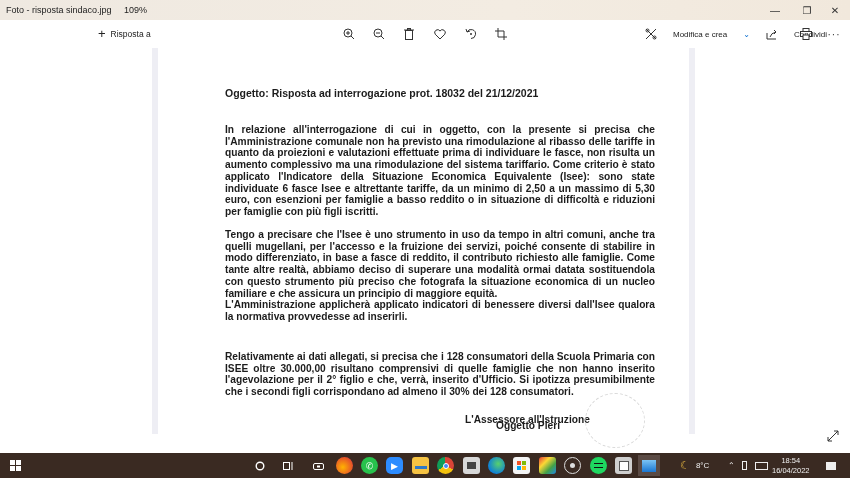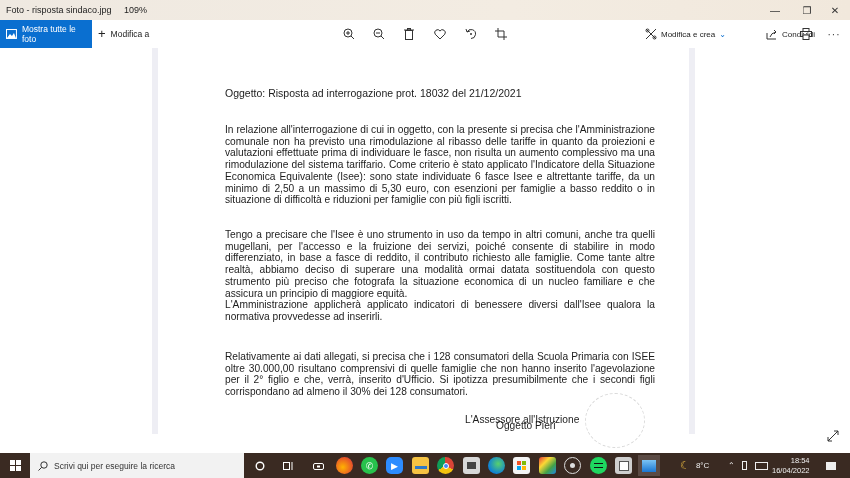--- a/index.html
+++ b/index.html
@@ -5,35 +5,35 @@
   * { box-sizing: border-box; margin: 0; padding: 0; }
   html, body { width: 850px; height: 478px; overflow: hidden; background: #fff; font-family: "Liberation Sans", sans-serif; }
   .titlebar { position: absolute; left: 0; top: 0; width: 850px; height: 20px; background: linear-gradient(90deg, #efe9e1 0%, #f3ece2 60%, #f1e8dc 100%); font-size: 9px; color: #222; }
   .titlebar .title { position: absolute; left: 6px; top: 5px; white-space: nowrap; }
   .titlebar .zoom { margin-left: 10px; }
   .winctl { position: absolute; top: 0; height: 20px; width: 30px; display: flex; align-items: center; justify-content: center; font-size: 10px; color: #333; }
   .toolbar { position: absolute; left: 0; top: 20px; width: 850px; height: 28px; background: #fff; }
   .btn-show-all { position: absolute; left: 0; top: 0; height: 28px; width: 92px; background: #0a6fd0; color: #fff; font-size: 8.5px; display: flex; align-items: center; padding-left: 6px; gap: 5px; }
   .btn-add { position: absolute; left: 98px; top: 0; height: 28px; display: flex; align-items: center; gap: 5px; font-size: 8.5px; color: #222; }
   .tool-icon { position: absolute; top: 6px; width: 16px; height: 16px; display: flex; align-items: center; justify-content: center; color: #333; }
-  .right-tools { position: absolute; top: 0; height: 28px; display: flex; align-items: center; font-size: 8px; color: #222; gap: 4px; }
-  .viewer { position: absolute; left: 0; top: 48px; width: 850px; height: 402px; background: #fff; }
+  .right-tools { position: absolute; top: 0; height: 28px; display: flex; align-items: center; font-size: 8px; color: #222; gap: 16px; }
+  .viewer { position: absolute; left: 0; top: 48px; width: 850px; height: 402px; background: #fff; font-weight: bold; }
   .page-edge { position: absolute; top: 0; width: 6px; height: 386px; background: #eeeef4; }
   .doc { position: absolute; left: 225px; top: 0; width: 430px; color: #1c1c1c; font-size: 10.2px; line-height: 11.7px; }
   .doc .subject { position: absolute; left: 0; top: 40px; white-space: nowrap; font-size: 10.5px; }
   .doc .para { position: absolute; left: 0; width: 430px; text-align: justify; }
   .sig { position: absolute; font-size: 10.2px; color: #1c1c1c; white-space: nowrap; }
   .stamp { position: absolute; left: 585px; top: 345px; width: 60px; height: 55px; border: 1px dashed #cfcfcf; border-radius: 50%; opacity: 0.8; }
   .expand { position: absolute; left: 826px; top: 429px; width: 14px; height: 14px; color: #333; }
   .taskbar { position: absolute; left: 0; top: 453px; width: 850px; height: 25px; background: #3a2a22; }
   .start { position: absolute; left: 0; top: 0; width: 30px; height: 25px; display: flex; align-items: center; justify-content: center; }
   .search { position: absolute; left: 30px; top: 0; width: 214px; height: 25px; background: #f2f2f2; display: flex; align-items: center; gap: 6px; padding-left: 8px; font-size: 8.5px; color: #333; }
   .tb-icon { position: absolute; top: 4px; width: 17px; height: 17px; border-radius: 3px; display: flex; align-items: center; justify-content: center; font-size: 9px; color: #fff; }
   .tray { position: absolute; top: 0; height: 25px; display: flex; align-items: center; font-size: 8px; color: #f0f0f0; }
-  .clock { position: absolute; left: 772px; top: 3px; font-size: 7.5px; color: #f0f0f0; text-align: right; line-height: 9.5px; }
+  .clock { position: absolute; left: 772px; top: 3px; font-size: 7.5px; color: #f0f0f0; text-align: center; line-height: 9.5px; }
 </style>
 </head>
 <body>
 
 <div class="titlebar">
   <div class="title">
     <span>Foto - risposta sindaco.jpg</span>
     <span class="zoom">109%</span>
   </div>
   <div class="winctl" style="left:760px">
@@ -41,30 +41,23 @@
     </div>
   <div class="winctl" style="left:792px">
       <span>❐</span>
     </div>
   <div class="winctl" style="left:820px">
       <span>✕</span>
     </div>
 </div>
 
 <div class="toolbar">
-  <div class="btn-show-all">
-    <svg width="11" height="10" viewBox="0 0 11 10">
-        <rect x="0.5" y="0.5" width="10" height="9" fill="none" stroke="#fff"></rect>
-        <path d="M1 9 L4 5 L6 7 L8 4 L10 9 Z" fill="#fff"></path>
-      </svg>
-    <span>Mostra tutte le foto</span>
-  </div>
   <div class="btn-add">
     <span style="font-size:13px;line-height:10px;">+</span>
-    <span>Modifica a</span>
+    <span>Risposta a</span>
   </div>
 
   <div class="tool-icon" style="left:341px">
     <svg width="12" height="12" viewBox="0 0 12 12">
         <circle cx="5" cy="5" r="4" fill="none" stroke="#333"></circle>
         <line x1="8" y1="8" x2="11" y2="11" stroke="#333"></line>
         <line x1="3" y1="5" x2="7" y2="5" stroke="#333"></line>
         <line x1="5" y1="3" x2="5" y2="7" stroke="#333"></line>
       </svg>
   </div>
@@ -155,27 +148,20 @@
 
 <div class="taskbar">
   <div class="start">
     <svg width="11" height="11" viewBox="0 0 11 11">
         <rect x="0" y="0" width="5" height="5" fill="#fff"></rect>
         <rect x="6" y="0" width="5" height="5" fill="#fff"></rect>
         <rect x="0" y="6" width="5" height="5" fill="#fff"></rect>
         <rect x="6" y="6" width="5" height="5" fill="#fff"></rect>
       </svg>
   </div>
-  <div class="search">
-    <svg width="10" height="10" viewBox="0 0 10 10">
-        <circle cx="6" cy="4" r="3.2" fill="none" stroke="#333"></circle>
-        <line x1="3.7" y1="6.3" x2="0.5" y2="9.5" stroke="#333"></line>
-      </svg>
-    <span>Scrivi qui per eseguire la ricerca</span>
-  </div>
 
   <div class="tb-icon" style="left:251px">
       <svg width="10" height="10">
         <circle cx="5" cy="5" r="3.8" fill="none" stroke="#fff" stroke-width="1.4"></circle>
       </svg>
     </div>
   <div class="tb-icon" style="left:280px">
       <svg width="11" height="10">
         <rect x="0.5" y="1.5" width="6" height="7" fill="none" stroke="#fff"></rect>
         <line x1="9" y1="1" x2="9" y2="9" stroke="#fff"></line>

